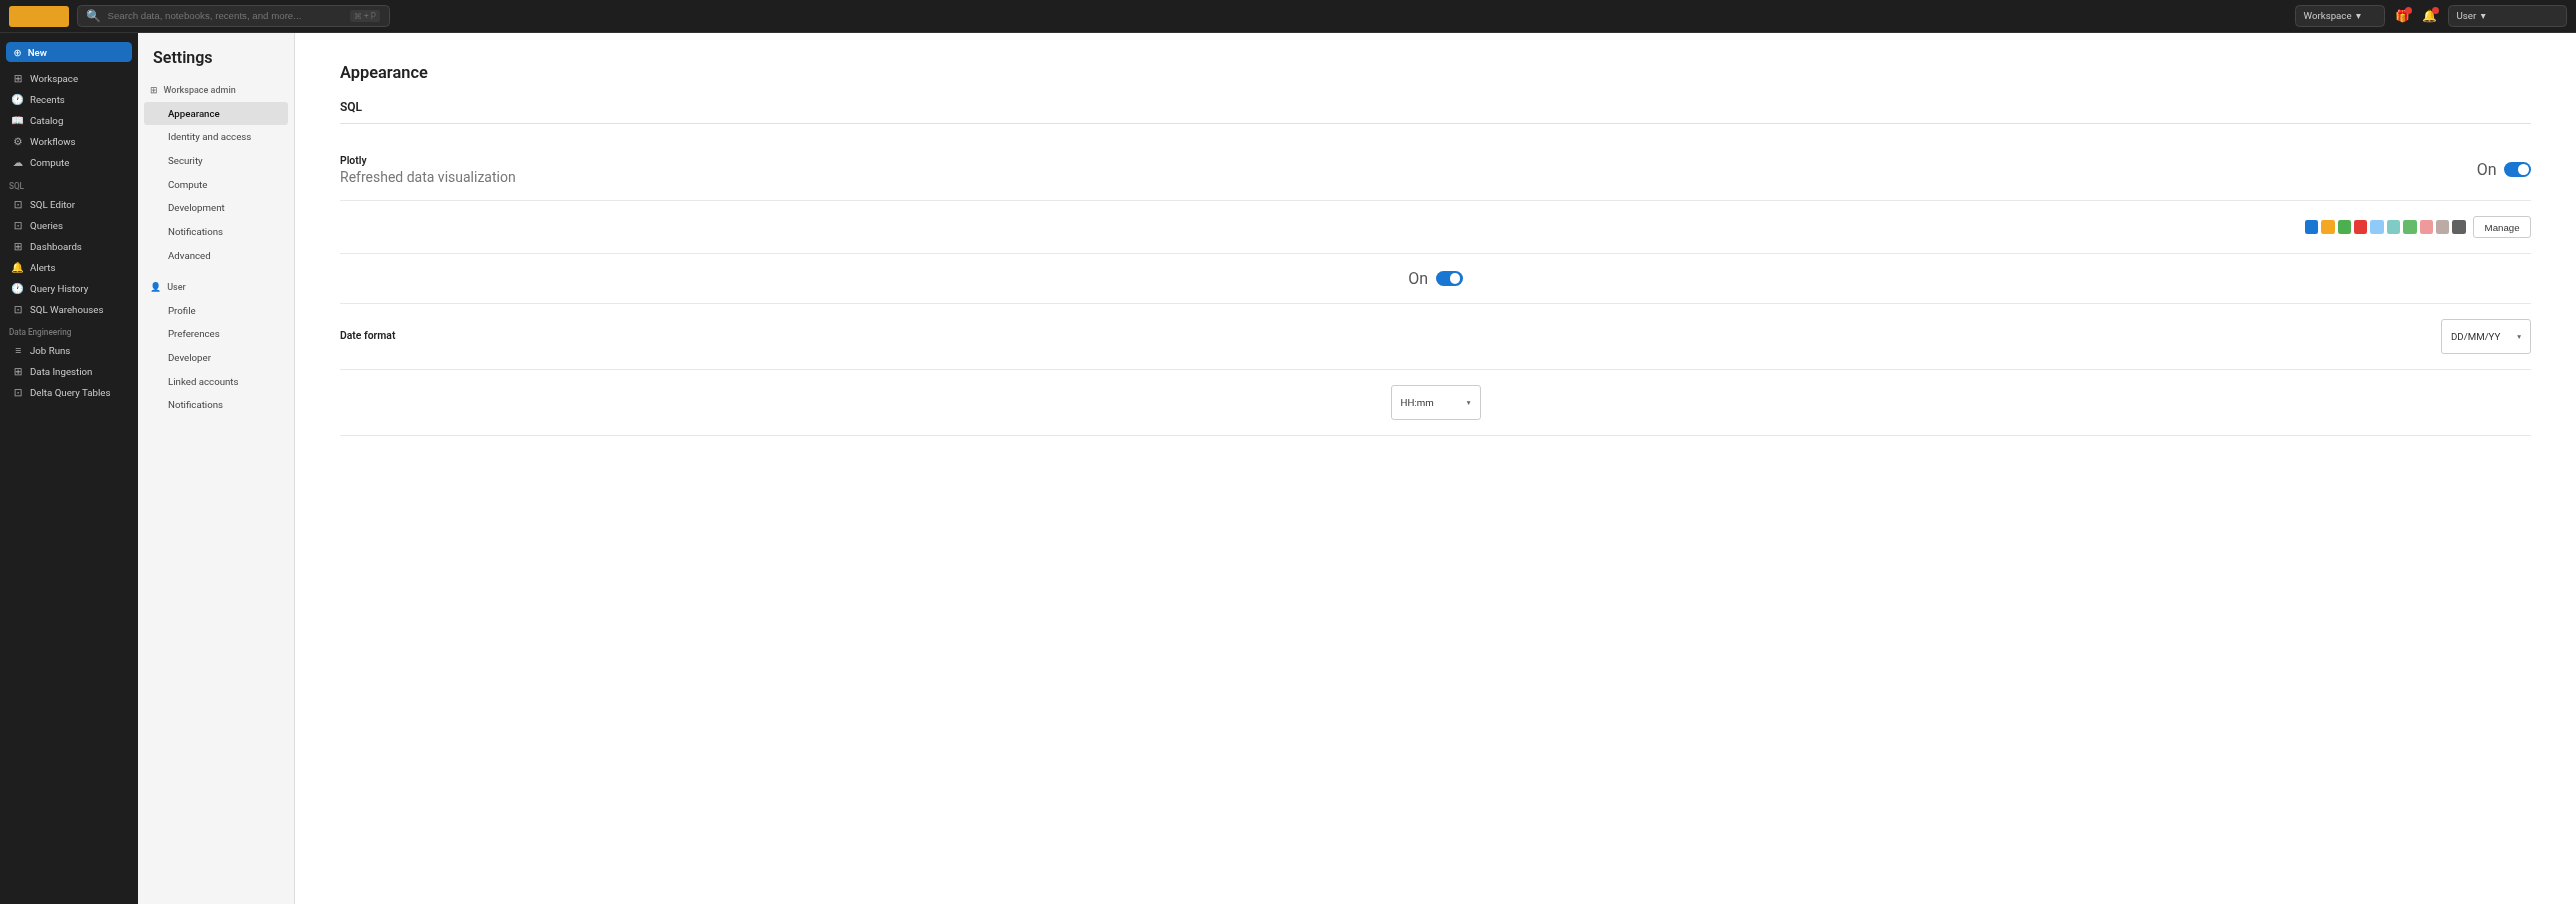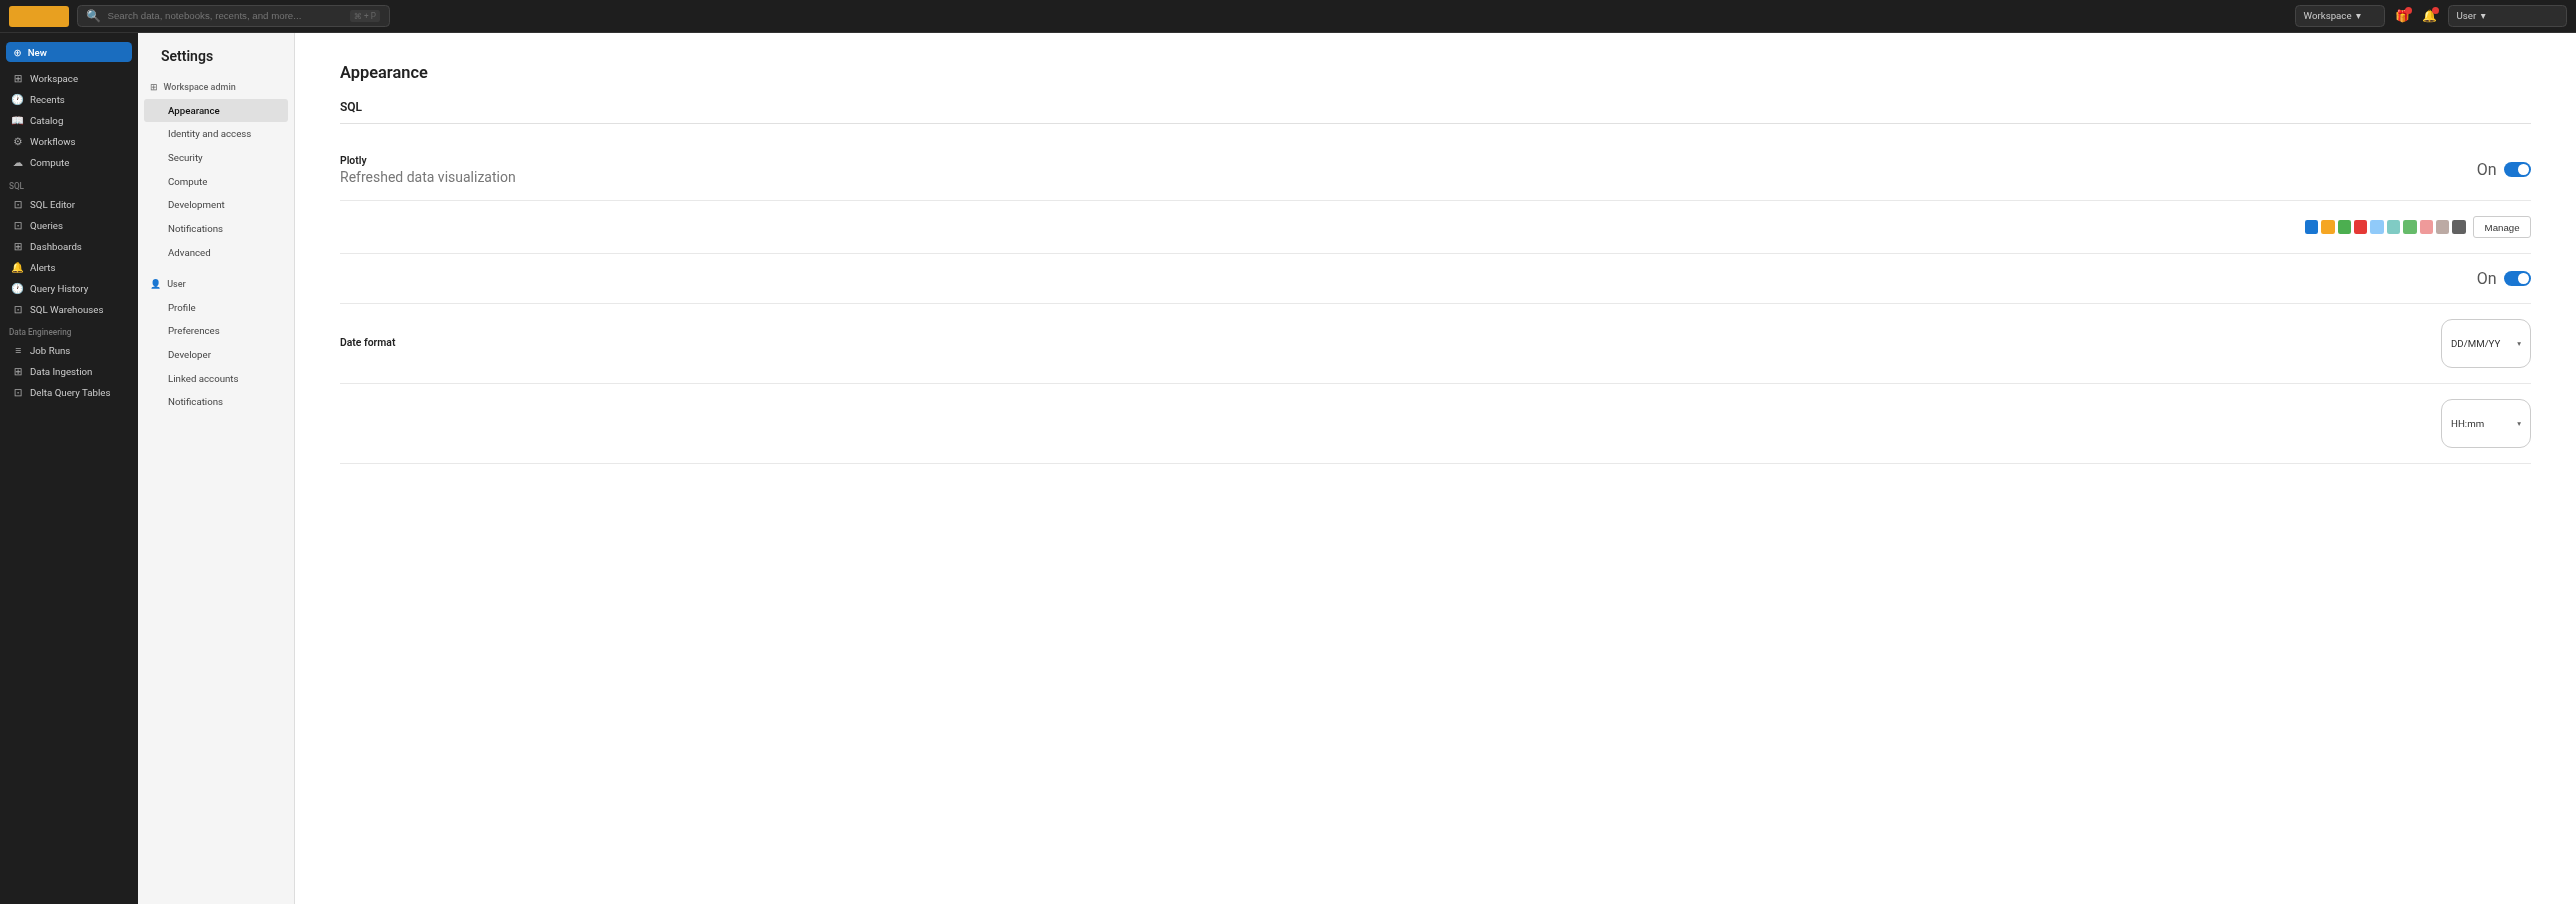--- a/index.html
+++ b/index.html
@@ -54,38 +54,38 @@
     .sidebar-item {
       display: flex; align-items: center; gap: 6px; padding: 4.5px 9px; cursor: pointer;
       font-size: 9.7px; color: #ccc; border-radius: 3px; margin: 0 3px;
     }
     .sidebar-item .icon { width: 12px; height: 12px; display: flex; align-items: center; justify-content: center; font-size: 10.4px; color: #aaa; flex-shrink: 0; }
 
     
     .settings-sidebar {
       width: 157px; background: #f5f5f5; border-right: 0.7px solid #ddd; flex-shrink: 0; overflow-y: auto; padding: 15px 0;
     }
-    .settings-title { font-size: 14px; font-weight: 600; color: #222; padding: 0 15px 12px; margin-left: 8px; }
+    .settings-title { font-size: 16px; font-weight: 600; color: #222; padding: 0 15px 12px; }
     .settings-group-label {
       display: flex; align-items: center; gap: 6px; padding: 6px 12px; font-size: 9px; color: #666; font-weight: 500;
     }
     .settings-nav-item {
       padding: 6px 15px 6px 24px; font-size: 9.7px; color: #444; cursor: pointer; border-radius: 3px; margin: 0.7px 6px;
     }
     .settings-nav-item.active { background: #e0e0e0; font-weight: 500; color: #111; }
 
     
     .main-content {
       flex: 1; background: #fff; overflow-y: auto; padding: 30px 45px;
     }
     .content-title { font-size: 16.4px; font-weight: 600; color: #222; margin-bottom: 18px; }
     .section-title { font-size: 12px; font-weight: 600; color: #222; margin-bottom: 15px; padding-bottom: 9px; border-bottom: 0.7px solid #e0e0e0; }
 
     .setting-row {
-      display: flex; align-items: center; justify-content: flex-end; padding: 15px 0;
+      display: flex; align-items: center; justify-content: center; padding: 15px 0;
       border-bottom: 0.7px solid #e8e8e8;
     }
     .setting-info { flex: 1; }
     .setting-label { font-size: 10.4px; font-weight: 600; color: #222; margin-bottom: 2.2px; }
     .setting-desc { font-size: 14px; color: #777; }
     .setting-control { display: flex; align-items: center; gap: 7.5px; }
 
     
     .toggle-label { font-size: 16px; color: #555; }
     .toggle {
@@ -101,22 +101,22 @@
     .color-swatch { width: 13.4px; height: 13.4px; border-radius: 2.2px; }
 
     
     .manage-btn {
       padding: 4.5px 10.4px; font-size: 9.7px; border: 0.7px solid #ccc; border-radius: 3px;
       background: #fff; cursor: pointer; color: #333;
     }
 
     
     .dropdown-select {
-      display: flex; align-items: center; gap: 6px; padding: 18px 9px;
-      border: 0.7px solid #ccc; border-radius: 11px; background: #fff; cursor: pointer;
+      display: flex; align-items: center; gap: 6px; padding: 11px 9px;
+      border: 0.7px solid #ccc; border-radius: 3px; background: #fff; cursor: pointer;
       font-size: 9.7px; color: #333; min-width: 90px; justify-content: space-between;
     }
     .dropdown-arrow { font-size: 7.5px; color: #666; }
   </style>
 </head>
 <body>
 
 <div class="topbar">
   <div class="topbar-logo"></div>
   <div class="topbar-search">

